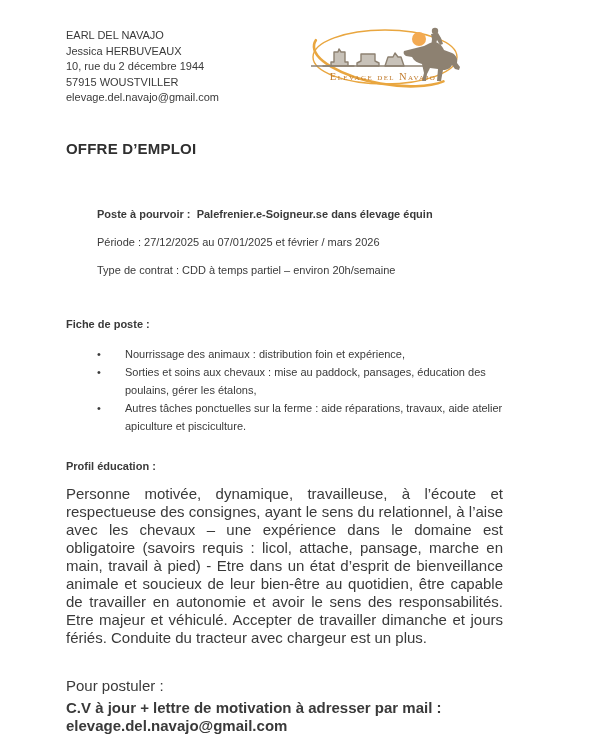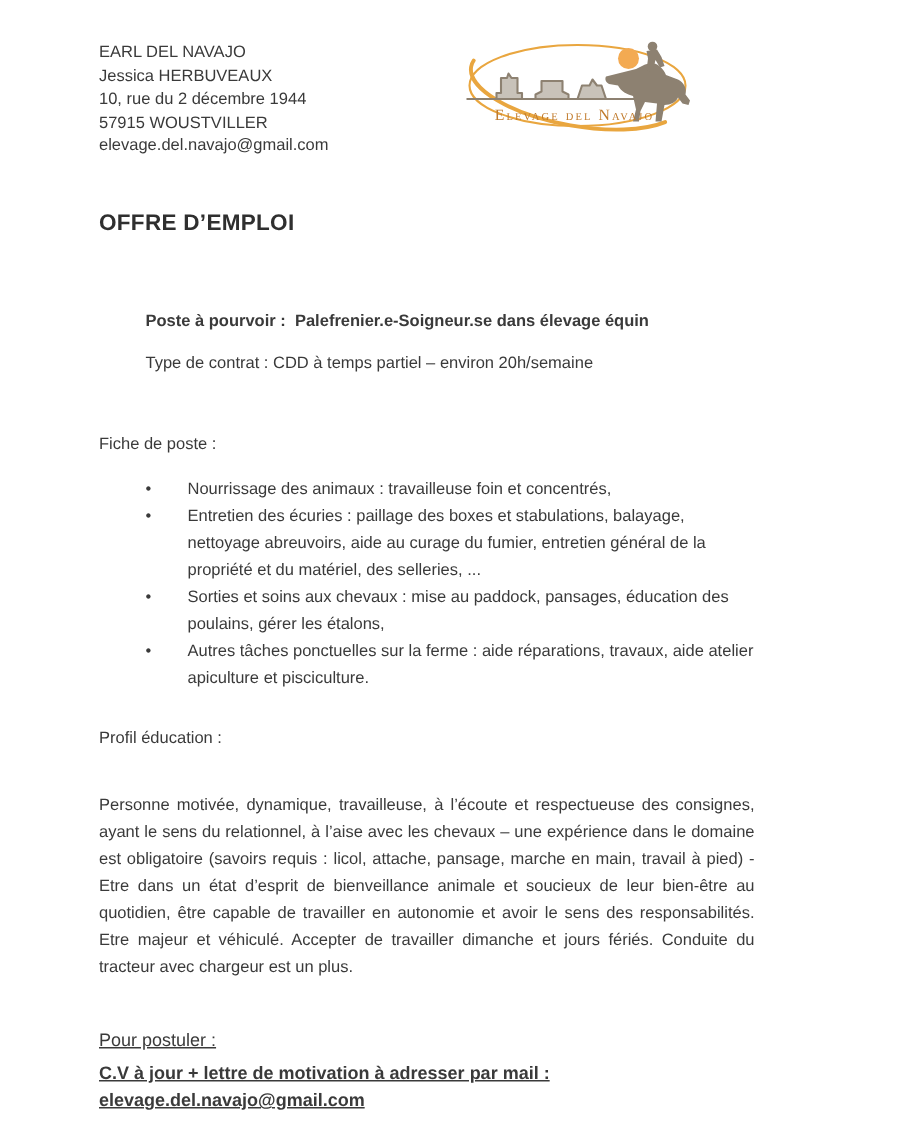--- a/index.html
+++ b/index.html
@@ -36,45 +36,45 @@
     color: #2f2f2f;
     letter-spacing: 0.2px;
   }
   
   .details { margin-top: 48px; font-size: 11px; line-height: 18px; }
   .details p { margin-bottom: 10px; white-space: pre-wrap; padding-left: 31px; }
   .detail-bold { font-weight: bold; }
   
   .section-heading {
     font-size: 11px;
-    font-weight: normal;
+    font-weight: bold;
     line-height: 18px;
   }
   .fiche-section { margin-top: 36px; }
   .bullet-list {
     list-style: none;
     margin-top: 12px;
     font-size: 11px;
     line-height: 18px;
   }
   .bullet-list li { position: relative; padding-left: 59px; }
   .bullet-list li::before {
     content: "\2022";
     position: absolute;
     left: 31px;
     top: 0;
   }
   .profil-section { margin-top: 22px; }
   .profil-text {
-    margin-top: 27px;
-    font-size: 11px;
+    margin-top: 10px;
+    font-size: 15px;
     line-height: 18px;
     text-align: justify;
   }
-  .postuler-section { margin-top: 30px; font-size: 12px; line-height: 18px; text-decoration: underline; }
+  .postuler-section { margin-top: 30px; font-size: 15px; line-height: 18px; }
   .apply-line { margin-top: 4px; font-weight: bold; }
 </style>
 </head>
 <body>
 
 <div class="page">
 
   <div class="header">
     <div class="address">
       <div>EARL DEL NAVAJO</div>
@@ -109,28 +109,28 @@
 
         <text x="82" y="56" text-anchor="middle" class="logo-text-svg">Elevage del Navajo</text>
       </svg>
     </div>
   </div>
 
   <div class="doc-title">OFFRE D’EMPLOI</div>
 
   <div class="details">
     <p class="detail-bold">Poste à pourvoir :  Palefrenier.e-Soigneur.se dans élevage équin</p>
+    <p>Période : 27/12/2025 au 07/01/2025 et février / mars 2026</p>
     <p>Type de contrat : CDD à temps partiel – environ 20h/semaine</p>
   </div>
 
   <div class="fiche-section">
     <div class="section-heading">Fiche de poste :</div>
     <ul class="bullet-list">
-      <li>Nourrissage des animaux : travailleuse foin et concentrés,</li>
-      <li>Entretien des écuries : paillage des boxes et stabulations, balayage, nettoyage abreuvoirs, aide au curage du fumier, entretien général de la propriété et du matériel, des selleries, ...</li>
+      <li>Nourrissage des animaux : distribution foin et expérience,</li>
       <li>Sorties et soins aux chevaux : mise au paddock, pansages, éducation des poulains, gérer les étalons,</li>
       <li>Autres tâches ponctuelles sur la ferme : aide réparations, travaux, aide atelier apiculture et pisciculture.</li>
     </ul>
   </div>
 
   <div class="profil-section">
     <div class="section-heading">Profil éducation :</div>
     <p class="profil-text">Personne motivée, dynamique, travailleuse, à l’écoute et respectueuse des consignes, ayant le sens du relationnel, à l’aise avec les chevaux – une expérience dans le domaine est obligatoire (savoirs requis : licol, attache, pansage, marche en main, travail à pied) - Etre dans un état d’esprit de bienveillance animale et soucieux de leur bien-être au quotidien, être capable de travailler en autonomie et avoir le sens des responsabilités. Etre majeur et véhiculé. Accepter de travailler dimanche et jours fériés. Conduite du tracteur avec chargeur est un plus.</p>
   </div>
 

